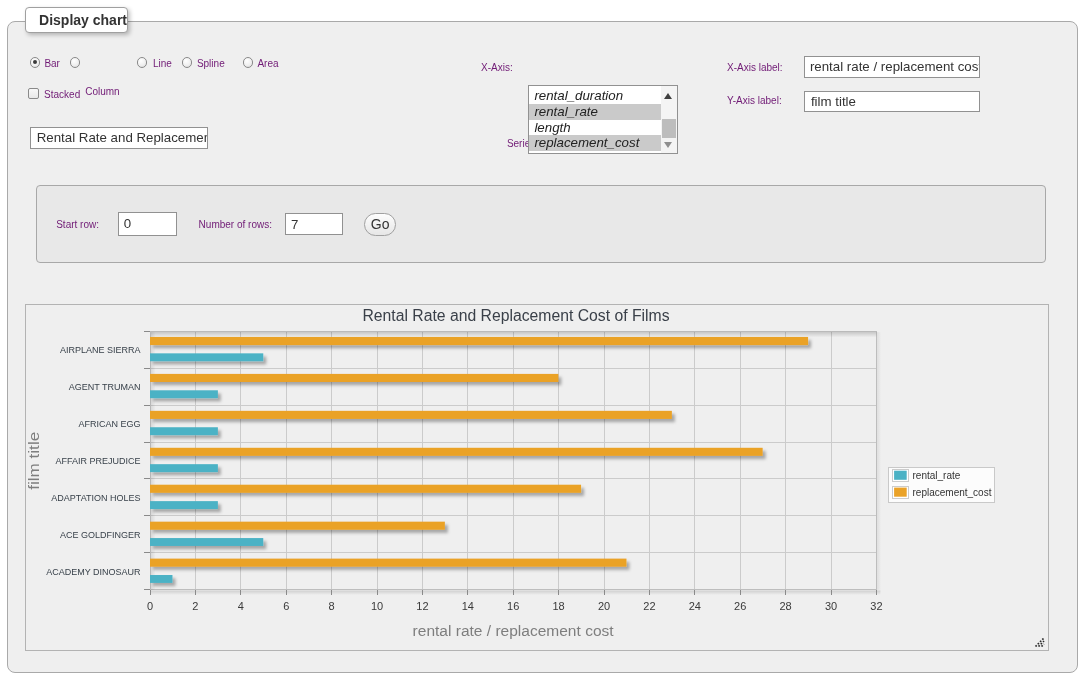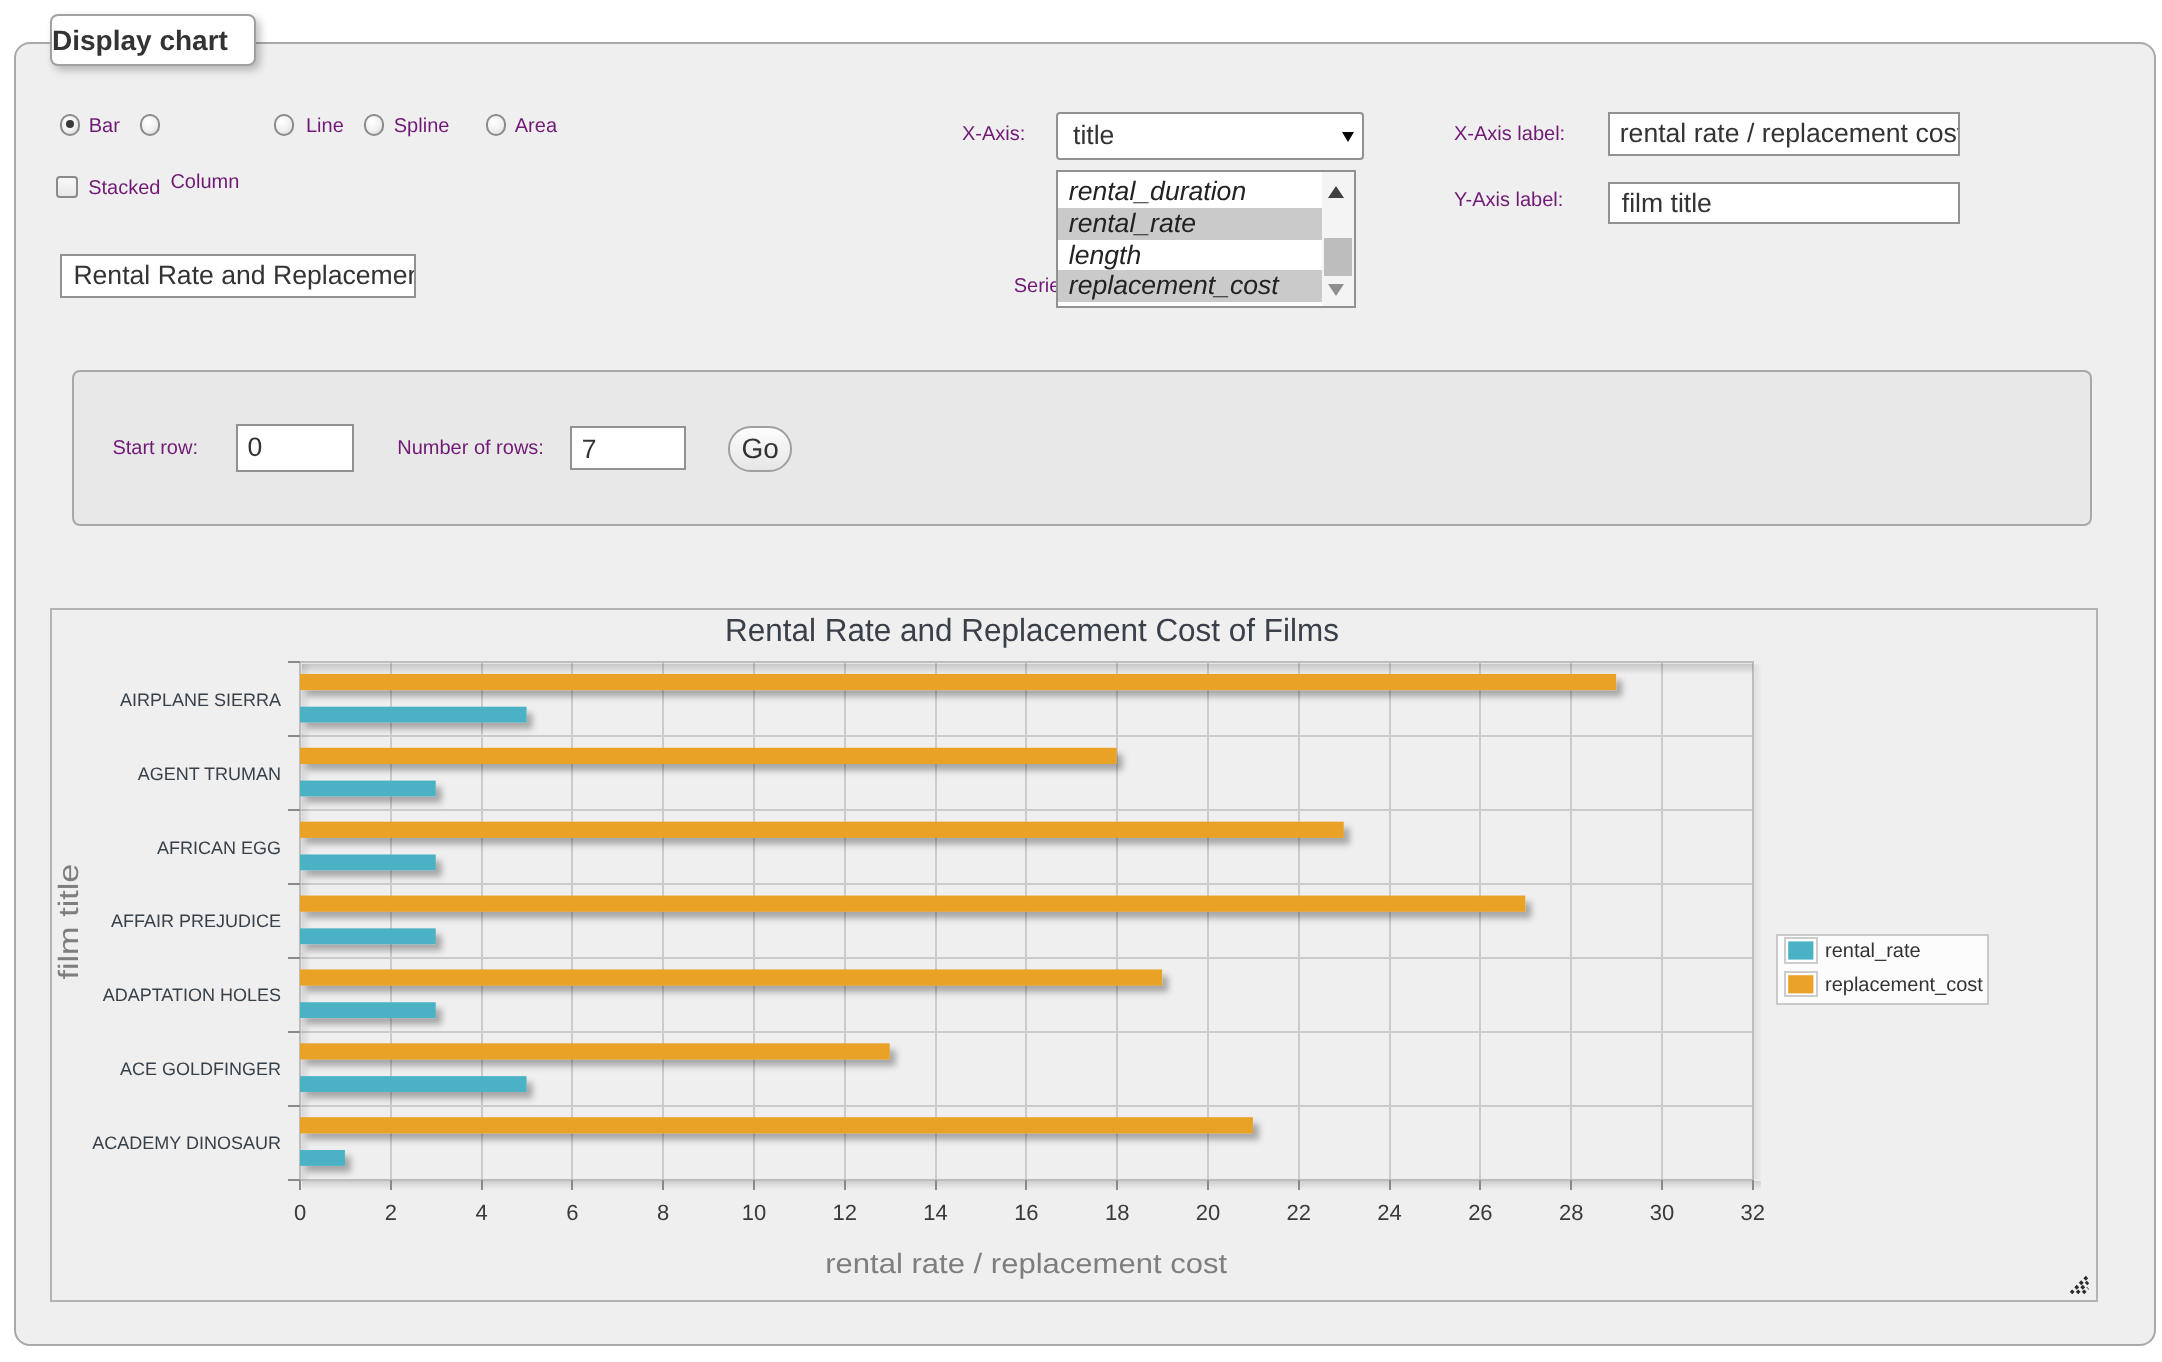--- a/index.html
+++ b/index.html
@@ -1,18 +1,18 @@
 <!DOCTYPE html>
 <html><head><meta charset="utf-8"><title>Display chart</title><style>
 * { margin:0; padding:0; box-sizing:border-box; }
 html,body { background:#fff; }
 #page { position:relative; width:1081px; height:681px; font-family:"Liberation Sans",sans-serif; color:#333; overflow:hidden; }
 #page > div, #page > span { position:absolute; }
 #fieldset { left:7px; top:21px; width:1071px; height:652px; background:#efefef; border:1px solid #a9a9a9; border-radius:8px; }
-#legendbox { left:25px; top:7px; width:103px; height:26px; background:#fff; border:1px solid #a0a0a0; border-radius:4px; box-shadow:2px 2px 4px rgba(0,0,0,0.25); font-weight:bold; font-size:14px; color:#333; line-height:24px; text-align:left; }
+#legendbox { left:25px; top:7px; width:103px; height:26px; background:#fff; border:1px solid #a0a0a0; border-radius:4px; box-shadow:2px 2px 4px rgba(0,0,0,0.25); font-weight:bold; font-size:14px; color:#333; line-height:24px; text-align:right; }
 .lbl { font-size:10px; line-height:15px; color:#701a75; white-space:nowrap; }
 .rad { width:10.4px; height:10.4px; border:1px solid #8a8a8a; border-radius:50%; background:radial-gradient(circle at 38% 32%, #ffffff 0%, #eeeeee 60%, #d6d6d6 100%); }
 .rad.on::after { content:""; position:absolute; left:2.2px; top:2.2px; width:4px; height:4px; background:#3a3a3a; border-radius:50%; }
 .chk { width:11px; height:11px; border:1px solid #8a8a8a; background:linear-gradient(#f8f8f8,#e8e8e8); border-radius:2px; }
 .tin { background:#fff; border:1px solid #919191; font-size:13.3px; color:#333; display:flex; align-items:center; white-space:pre; overflow:hidden; }
 #subpanel { left:36.4px; top:185px; width:1010px; height:78.2px; background:#e8e8e8; border:1px solid #a8a8a8; border-radius:4px; }
 #gobtn { left:364px; top:213px; width:32.2px; height:22.7px; border:1px solid #a0a0a0; border-radius:11.4px; background:linear-gradient(#fdfdfd,#e6e6e6); font-size:14px; color:#333; display:flex; align-items:center; justify-content:center; }
 #chartbox { left:25px; top:304px; width:1024px; height:347px; border:1px solid #b3b3b3; }
 #xsel { left:528px; top:55.5px; width:154px; height:24px; background:#fff; border:1px solid #919191; border-radius:2px; font-size:13.3px; color:#333; line-height:21.5px; padding-left:7.5px; }
 #xsel .arr { position:absolute; right:4.5px; top:9.4px; width:0; height:0; border-left:3.3px solid transparent; border-right:3.3px solid transparent; border-top:5.7px solid #0a0a0a; }
@@ -37,21 +37,20 @@
     <div class="lbl" style="left:44.4px; top:55.7px;">Bar</div>
     <div class="lbl" style="left:85.2px; top:55.7px;margin-top:28px;">Column</div>
     <div class="lbl" style="left:153.0px; top:55.7px;">Line</div>
     <div class="lbl" style="left:196.9px; top:55.7px;">Spline</div>
     <div class="lbl" style="left:257.4px; top:55.7px;">Area</div>
   <span class="chk" style="left:28.3px; top:87.8px;"></span>
   <div class="lbl" style="left:44.1px; top:86.9px;">Stacked</div>
   <div class="tin" style="left:30px; top:126.7px; width:177.5px; height:22.3px; padding-left:5.7px;">Rental Rate and Replacement Cost of Films</div>
 
   <div class="lbl" style="left:481px; top:60.4px; width:40px; ">X-Axis:</div>
-  <div id="xsel">title<span class="arr"></span></div>
   <div class="lbl" style="left:498px; top:136.1px; width:40px; text-align:right;">Series:</div>
   <div id="serlist">
     <div class="it">rental_duration</div>
     <div class="it sel">rental_rate</div>
     <div class="it">length</div>
     <div class="it sel">replacement_cost</div>
     <div id="sbar">
         <span class="tri-up"></span>
         <span class="tri-dn"></span>
         <div class="thumb"></div>

